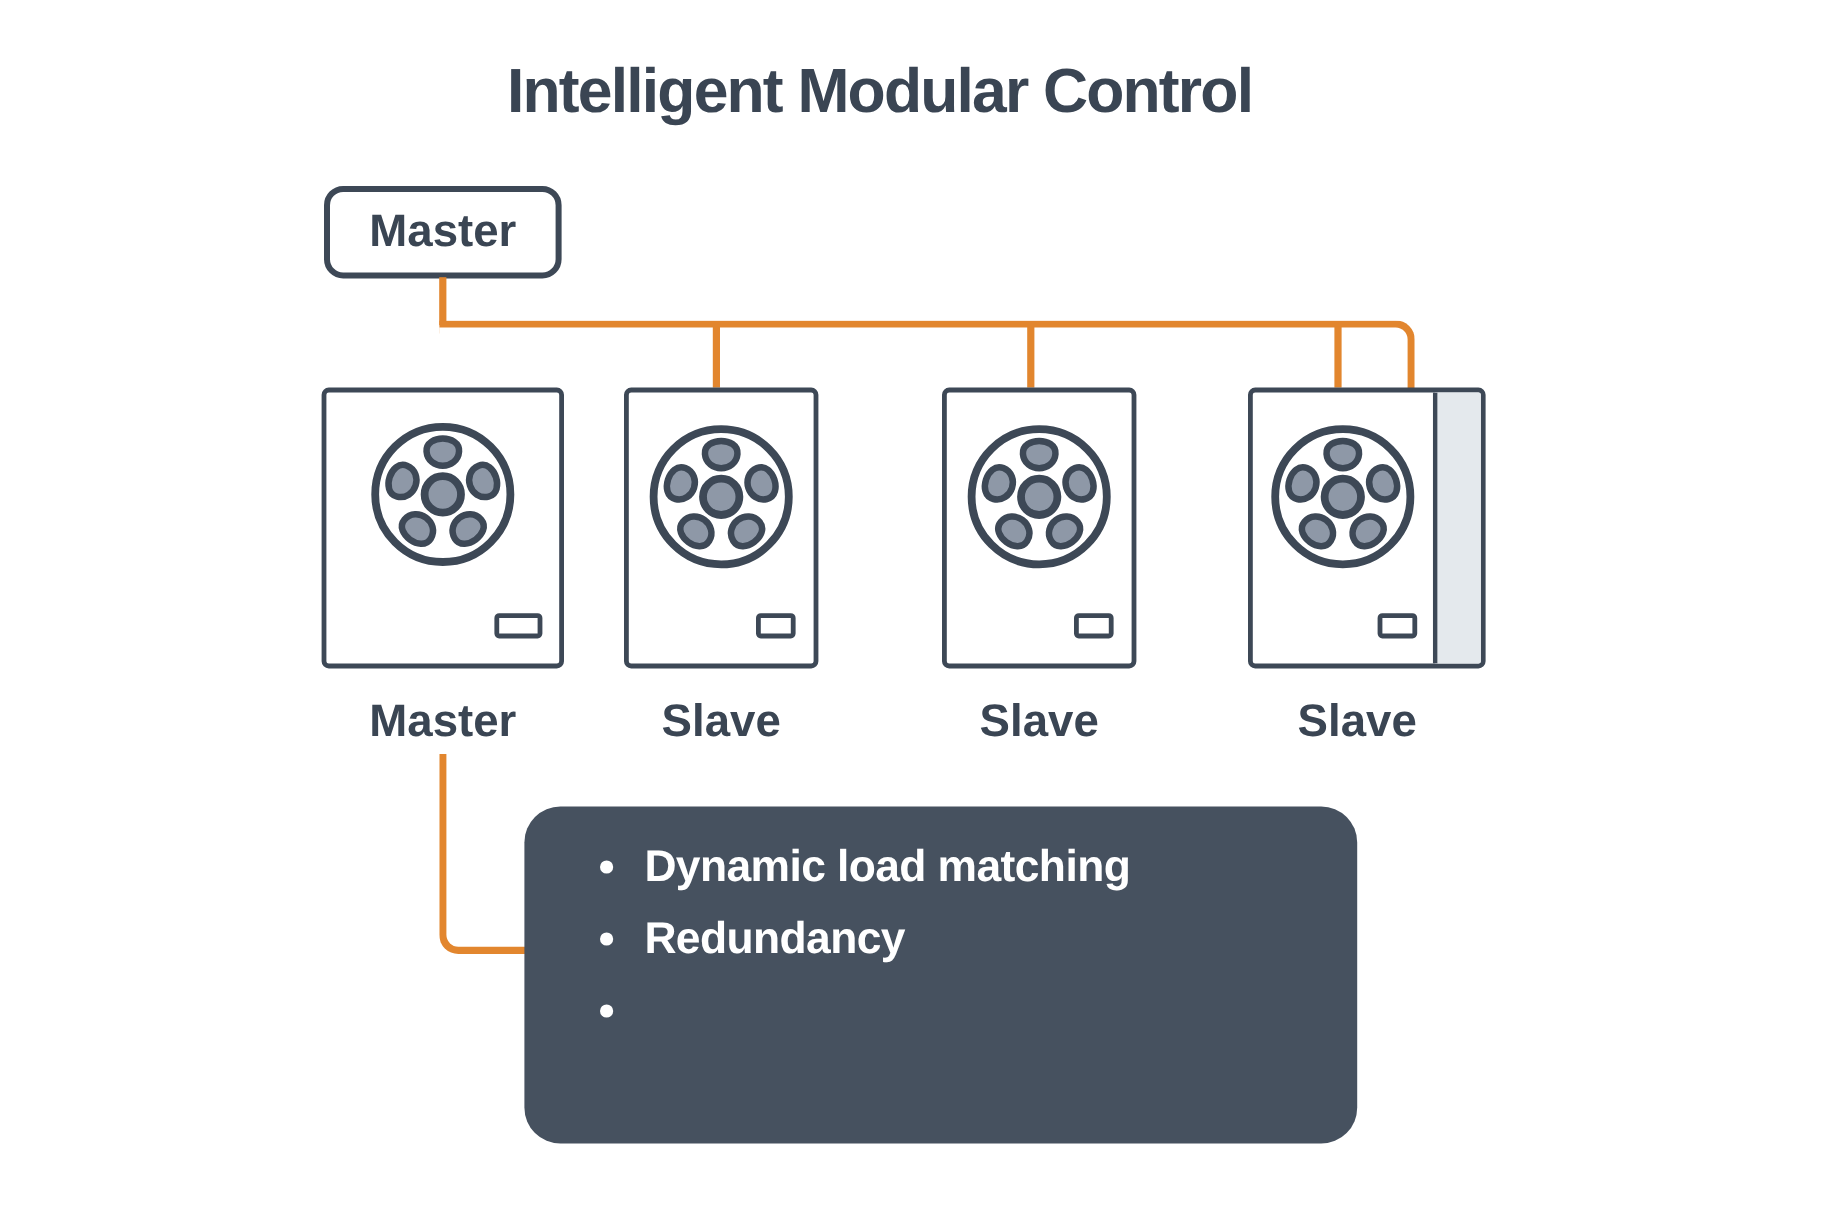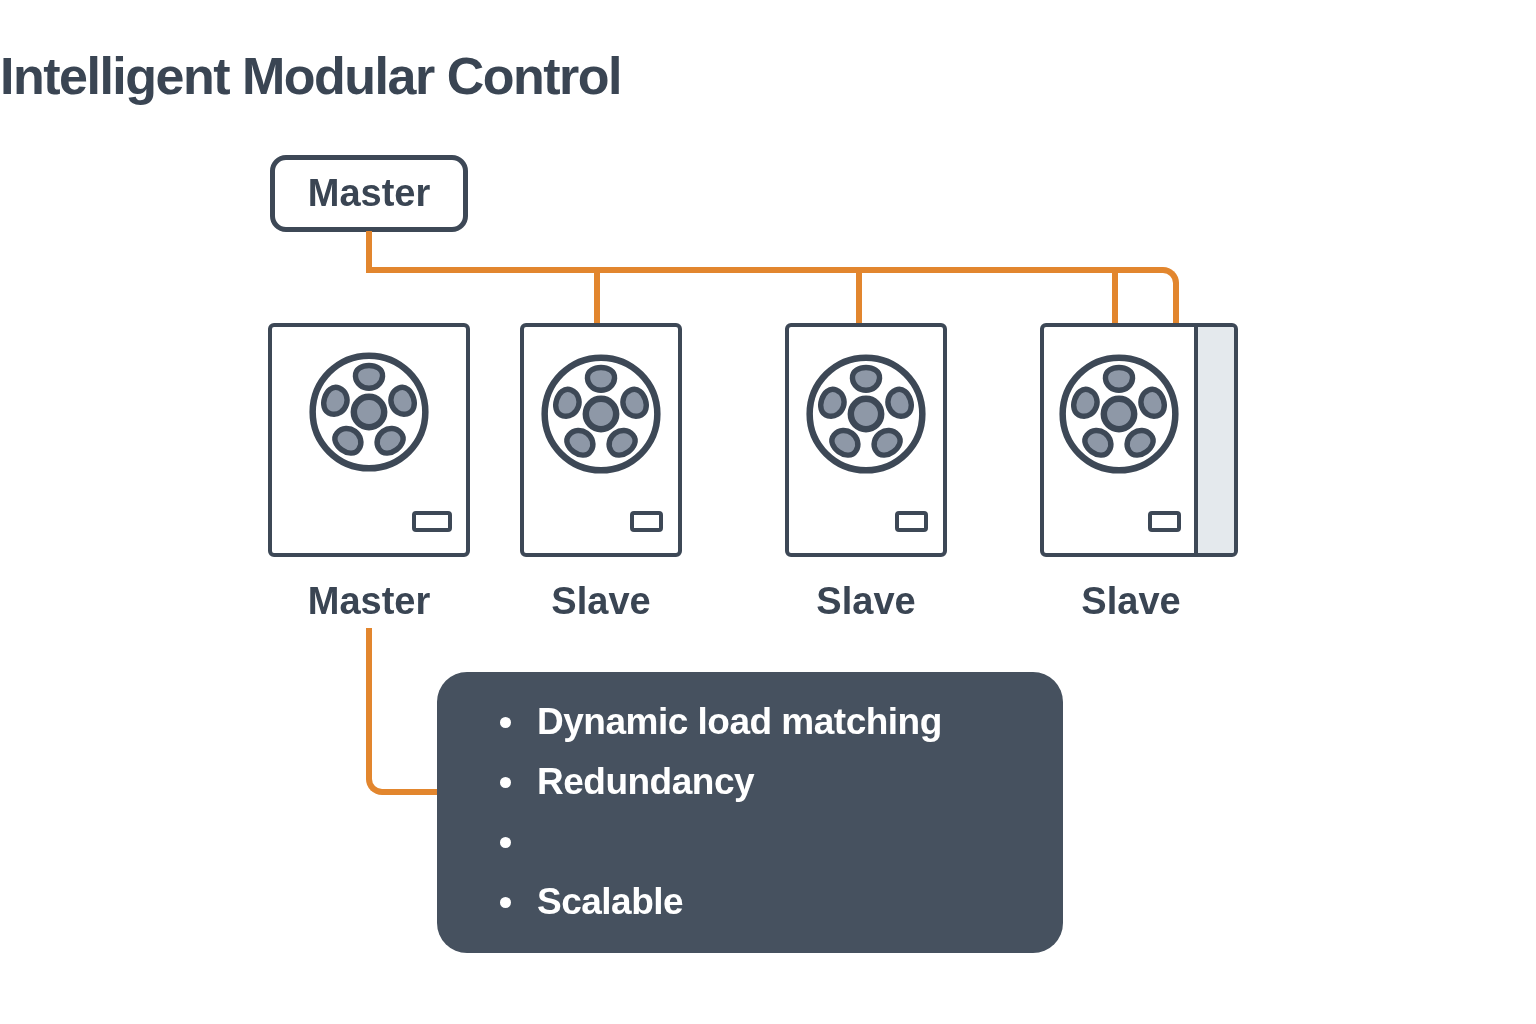--- a/index.html
+++ b/index.html
@@ -17,20 +17,21 @@
   }
   .canvas{
     position:relative;
     width:1536px;height:1024px;
     background:#ffffff;
     overflow:hidden;
   }
   .title{
     position:absolute;
     left:0;top:46px;width:1466px;
+    text-align:center;
     font-size:52px;font-weight:700;
     letter-spacing:-1.5px;
     color:var(--text);
   }
   .controller-box{
     position:absolute;
     left:270px;top:155px;width:198px;height:77px;
     box-sizing:border-box;
     border:5px solid var(--slate);
     border-radius:16px;
@@ -80,21 +81,21 @@
   }
   .unit-label{
     position:absolute;
     top:580px;
     transform:translateX(-50%);
     font-size:38px;font-weight:600;color:var(--text);
     white-space:nowrap;
   }
   .info-box{
     position:absolute;
-    left:437px;top:672px;width:626px;height:281px;
+    left:437px;top:672px;width:694px;height:281px;
     background:var(--box-fill);
     border-radius:30px;
   }
   .info-list{
     list-style:none;margin:0;padding:20px 0 0 0;
   }
   .info-list li{
     display:flex;align-items:center;
     height:60px;
     color:#ffffff;
@@ -182,20 +183,16 @@
         <span class="bullet-dot"></span>
         <span>Dynamic load matching</span>
       </li>
       <li>
         <span class="bullet-dot"></span>
         <span>Redundancy</span>
       </li>
       <li>
         <span class="bullet-dot"></span>
       </li>
-      <li>
-        <span class="bullet-dot"></span>
-        <span>Scalable</span>
-      </li>
     </ul>
   </div>
 
 </div>
 
 </body></html>

